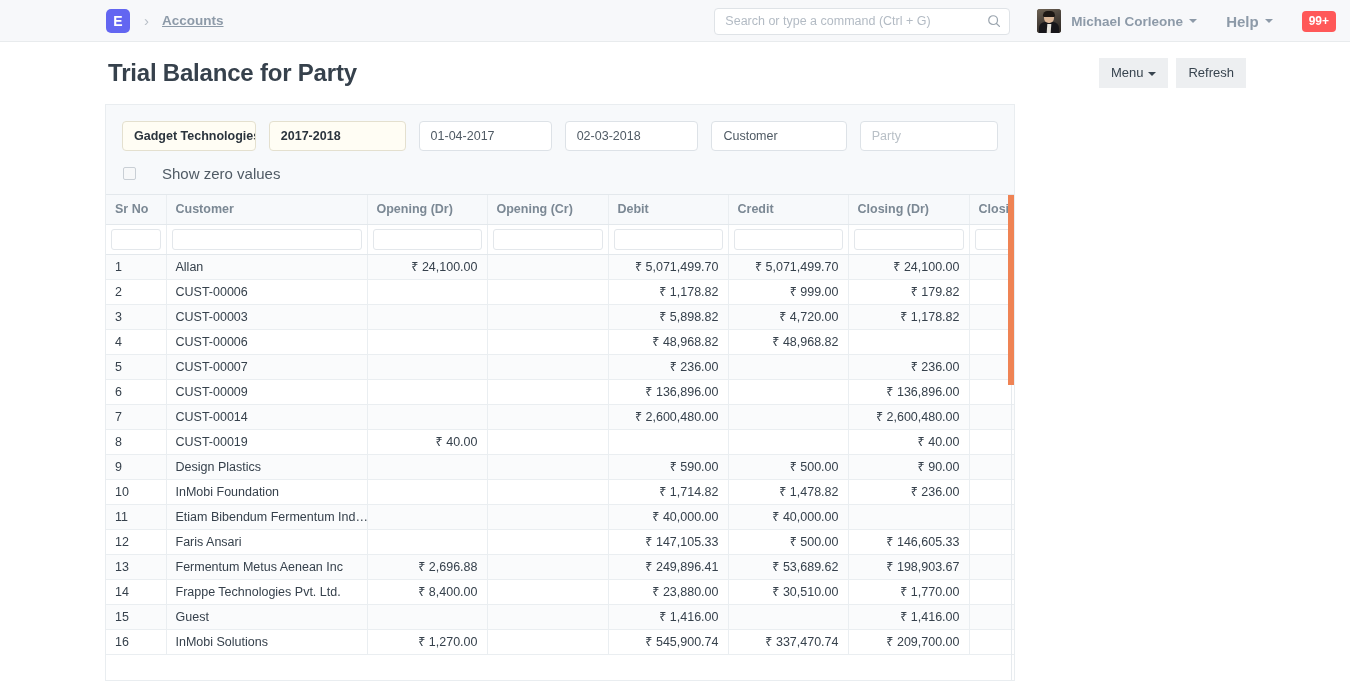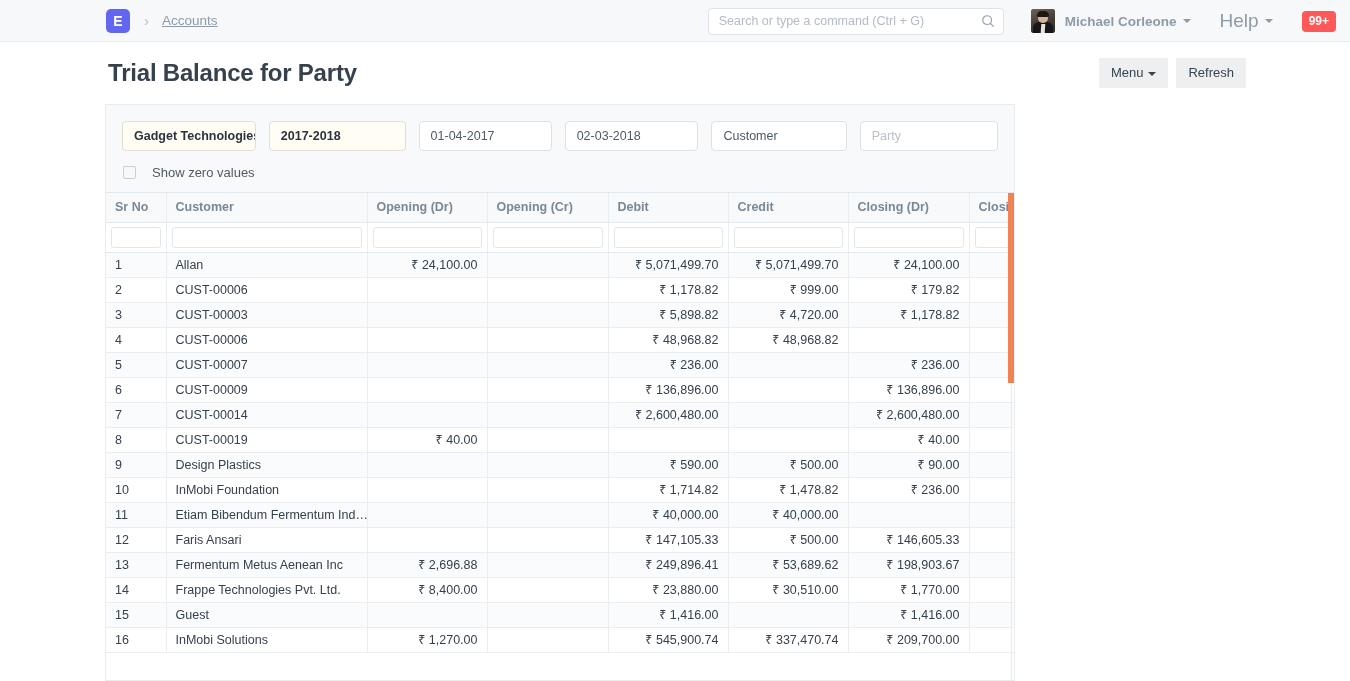--- a/index.html
+++ b/index.html
@@ -20,21 +20,21 @@
   }
   .nav-left { display: flex; align-items: center; padding-left: 106px; }
   .app-logo {
     width: 24px; height: 24px; border-radius: 5px;
     background: #6366f1; color: #fff;
     font-size: 14px; font-weight: bold;
     display: flex; align-items: center; justify-content: center;
     letter-spacing: 0;
   }
   .crumb-sep { color: #b8bfc7; font-size: 15px; margin: 0 13px 0 14px; font-weight: 300; }
-  .crumb-link { color: #8d9aa8; font-size: 13.5px; font-weight: normal; }
+  .crumb-link { color: #8d9aa8; font-size: 13.5px; font-weight: bold; }
 
   .nav-right {
     position: absolute; right: 14px; top: 0; height: 42px;
     display: flex; align-items: center; gap: 7px;
   }
   .search-box {
     width: 296px; height: 27px;
     border: 1px solid #dfe3e7; border-radius: 4px;
     background: #fff;
     display: flex; align-items: center;
@@ -63,21 +63,21 @@
      border-radius: 6px 6px 2px 2px; background: #1d1714; }
   .avatar .av-body { position: absolute; left: 2px; bottom: 0; width: 20px; height: 11px;
      border-radius: 6px 6px 0 0; background: #17161a; }
   .avatar .av-shirt { position: absolute; left: 10px; bottom: 0; width: 4px; height: 9px;
      background: #e9e6e0; transform: skewX(-4deg); }
   .user-name { font-size: 13.5px; color: #8d9aa8; font-weight: bold; margin-left: 10px; }
   .caret { display: inline-block; margin-left: 6px;
      border-left: 4px solid transparent; border-right: 4px solid transparent;
      border-top: 4px solid #8d9aa8; vertical-align: middle; }
   .help-block { display: flex; align-items: center; margin-right: 22px; cursor: pointer; }
-  .help-text { font-size: 19px; color: #8d9aa8; font-weight: normal; }
+  .help-text { font-size: 15px; color: #8d9aa8; font-weight: bold; }
   .notif-badge {
     background: #ff5858; color: #fff; font-size: 12px; font-weight: bold;
     border-radius: 4px; padding: 4px 7px 5px; line-height: 1;
     min-width: 31px; text-align: center; cursor: pointer;
   }
 
   
   .page-head {
     height: 62px; display: flex; align-items: center;
     padding: 0 104px 0 108px; position: relative; background: #fff;
@@ -114,21 +114,21 @@
   .f-w3 { width: 171px; }
   .f-w4 { width: 172px; }
   .f-w5 { width: 174px; }
   .f-w6 { width: 178px; }
 
   .checkbox-row { display: flex; align-items: center; padding: 14px 0 12px 17px; }
   .chk {
     width: 13px; height: 13px; border: 1px solid #c9cfd5; border-radius: 2px;
     background: #f7f8f9; cursor: pointer;
   }
-  .chk-label { font-size: 13px; color: #4f5a64; margin-left: 16px; }
+  .chk-label { font-size: 15px; color: #4f5a64; margin-left: 26px; }
 
   
   .table-wrap { background: #fff; flex: 1; position: relative; overflow: hidden;
     border-top: 1px solid #e3e8ec; }
   table.dt { border-collapse: collapse; width: 1139px; table-layout: fixed; }
   table.dt th, table.dt td {
     border-right: 1px solid #eaeef1; border-bottom: 1px solid #eaeef1;
     font-size: 12.5px; color: #36414c; height: 25px;
     padding: 0 9px; overflow: hidden; white-space: nowrap;
   }

